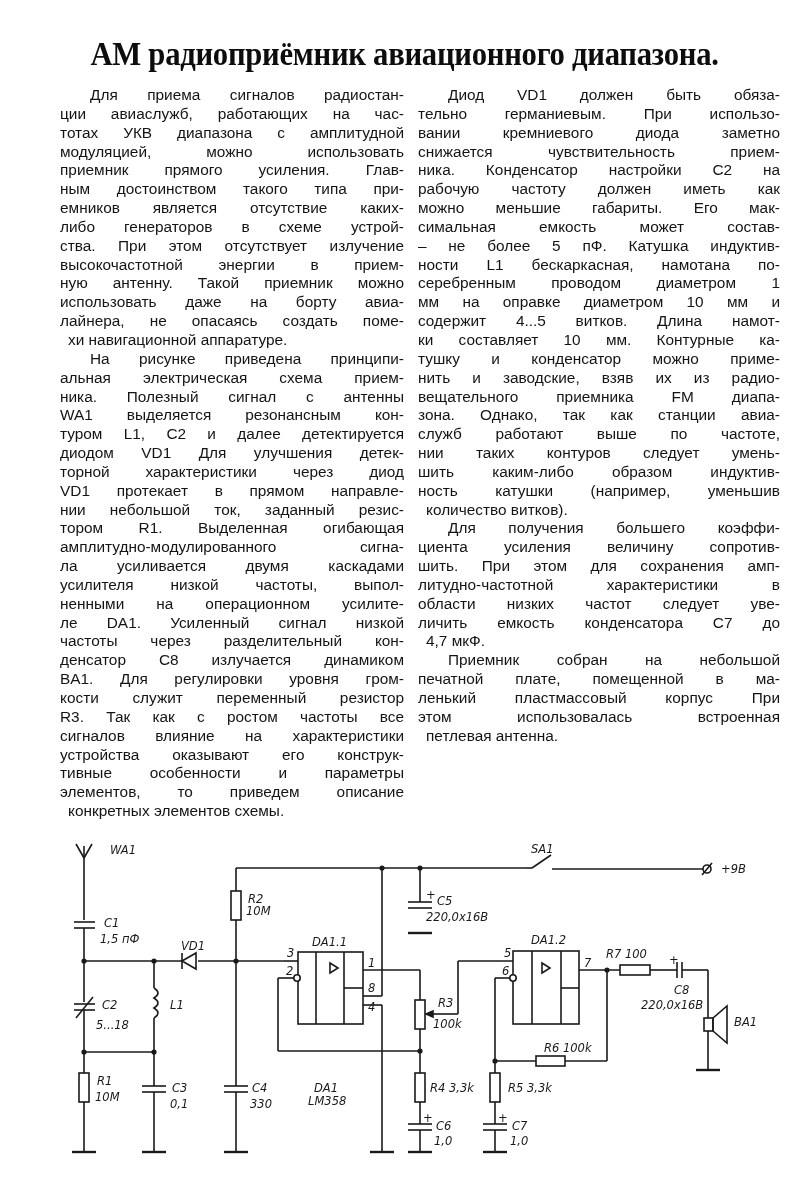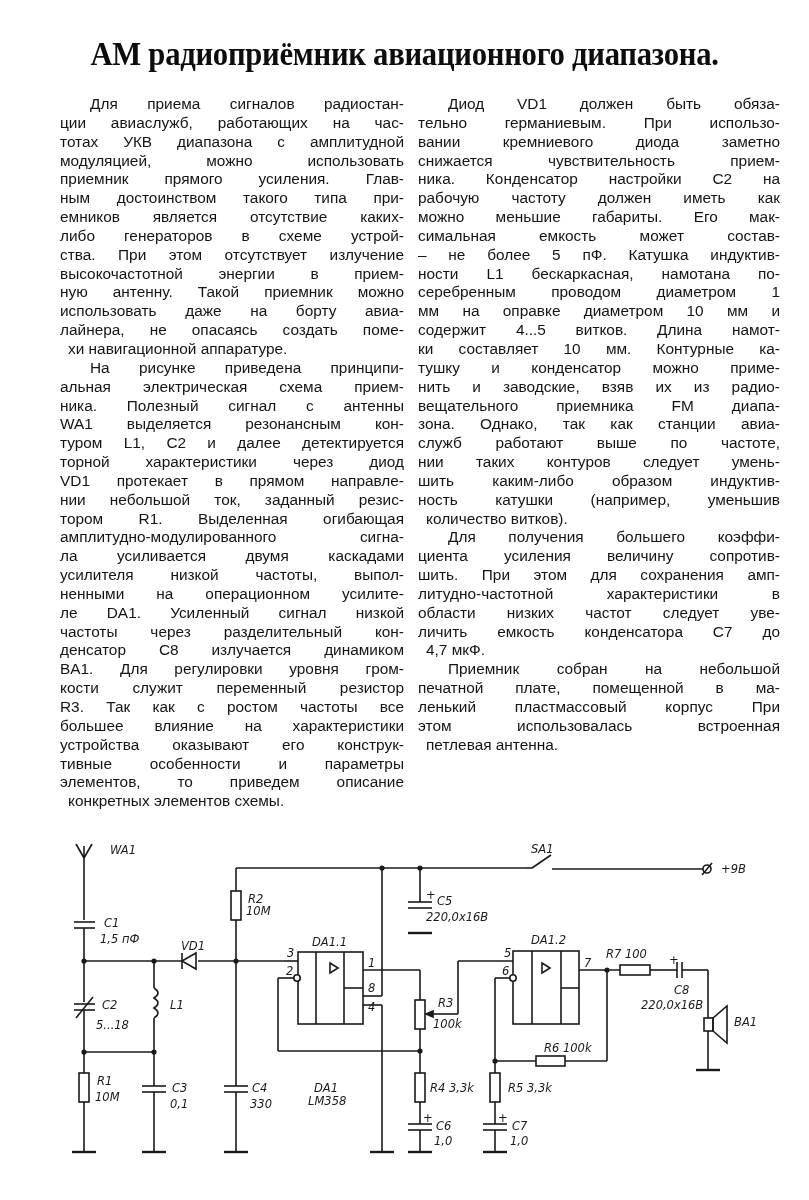--- a/index.html
+++ b/index.html
@@ -4,21 +4,21 @@
 <style>
   html, body { margin: 0; padding: 0; background: #ffffff; }
   body { width: 809px; height: 1200px; position: relative; overflow: hidden; color: #111111; }
   .title {
     position: absolute; left: 0; top: 36px; width: 809px; text-align: center;
     font-family: "Liberation Serif", "DejaVu Serif", serif; font-weight: bold;
     font-size: 33px; letter-spacing: -0.3px; color: #0d0d0d; margin: 0;
     transform: scaleX(0.93); transform-origin: center;
   }
   .col {
-    position: absolute; top: 95px;
+    position: absolute; top: 86px;
     font-family: "Liberation Sans", "DejaVu Sans", sans-serif;
     font-size: 15.4px; line-height: 18.85px; color: #141414;
   }
   .col1 { left: 60px; width: 344px; }
   .col2 { left: 418px; width: 362px; }
   .col .line { display: block; text-align: justify; text-align-last: justify; white-space: nowrap; }
   .col .line.last { text-align-last: left; margin-left: 8px; }
   .col .line.indent { text-indent: 30px; }
   .schematic { position: absolute; left: 0; top: 830px; width: 809px; height: 370px; }
   .schematic text { font-family: "DejaVu Sans", sans-serif; font-style: italic; font-size: 11.5px; fill: #1a1a1a; }
@@ -41,35 +41,36 @@
     <span class="line">высокочастотной энергии в прием-</span>
     <span class="line">ную антенну. Такой приемник можно</span>
     <span class="line">использовать даже на борту авиа-</span>
     <span class="line">лайнера, не опасаясь создать поме-</span>
     <span class="line last">хи навигационной аппаратуре.</span>
     <span class="line indent">На рисунке приведена принципи-</span>
     <span class="line">альная электрическая схема прием-</span>
     <span class="line">ника. Полезный сигнал с антенны</span>
     <span class="line">WA1 выделяется резонансным кон-</span>
     <span class="line">туром L1, C2 и далее детектируется</span>
+    <span class="line">диодом VD1 Для улучшения детек-</span>
     <span class="line">торной характеристики через диод</span>
     <span class="line">VD1 протекает в прямом направле-</span>
     <span class="line">нии небольшой ток, заданный резис-</span>
     <span class="line">тором R1. Выделенная огибающая</span>
     <span class="line">амплитудно-модулированного сигна-</span>
     <span class="line">ла усиливается двумя каскадами</span>
     <span class="line">усилителя низкой частоты, выпол-</span>
     <span class="line">ненными на операционном усилите-</span>
     <span class="line">ле DA1. Усиленный сигнал низкой</span>
     <span class="line">частоты через разделительный кон-</span>
     <span class="line">денсатор C8 излучается динамиком</span>
     <span class="line">BA1. Для регулировки уровня гром-</span>
     <span class="line">кости служит переменный резистор</span>
     <span class="line">R3. Так как с ростом частоты все</span>
-    <span class="line">большее влияние на характеристики</span>
+    <span class="line">сигналов влияние на характеристики</span>
     <span class="line">устройства оказывают его конструк-</span>
     <span class="line">тивные особенности и параметры</span>
     <span class="line">элементов, то приведем описание</span>
     <span class="line last">конкретных элементов схемы.</span>
   </div>
 <div class="col col2" id="col2">
     <span class="line indent">Диод VD1 должен быть обяза-</span>
     <span class="line">тельно германиевым. При использо-</span>
     <span class="line">вании кремниевого диода заметно</span>
     <span class="line">снижается чувствительность прием-</span>

